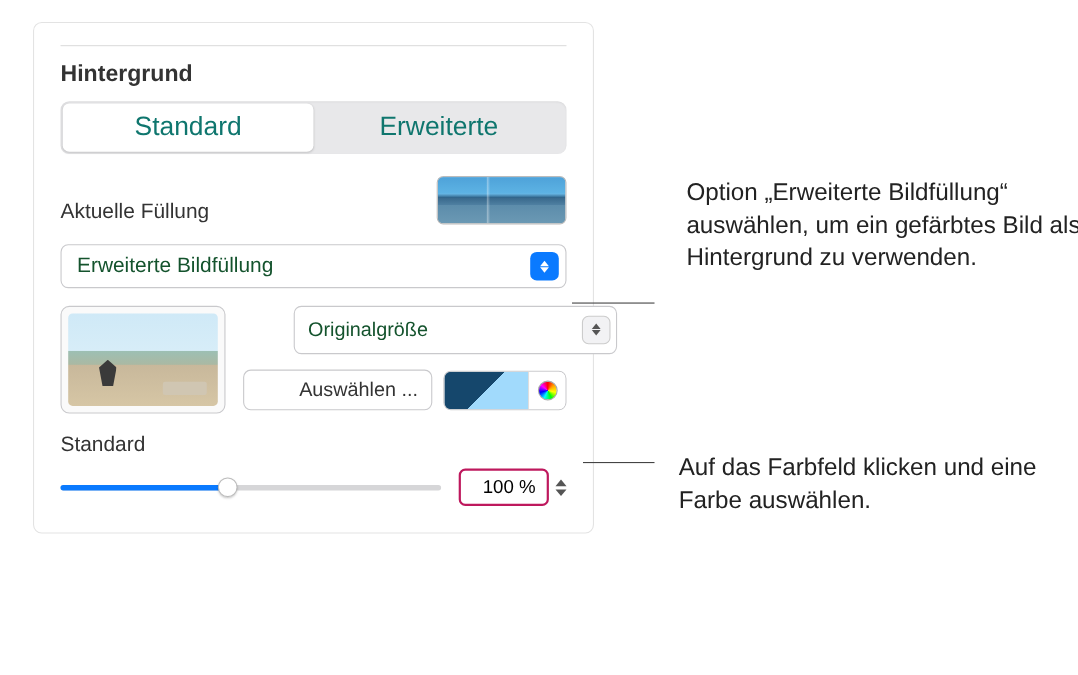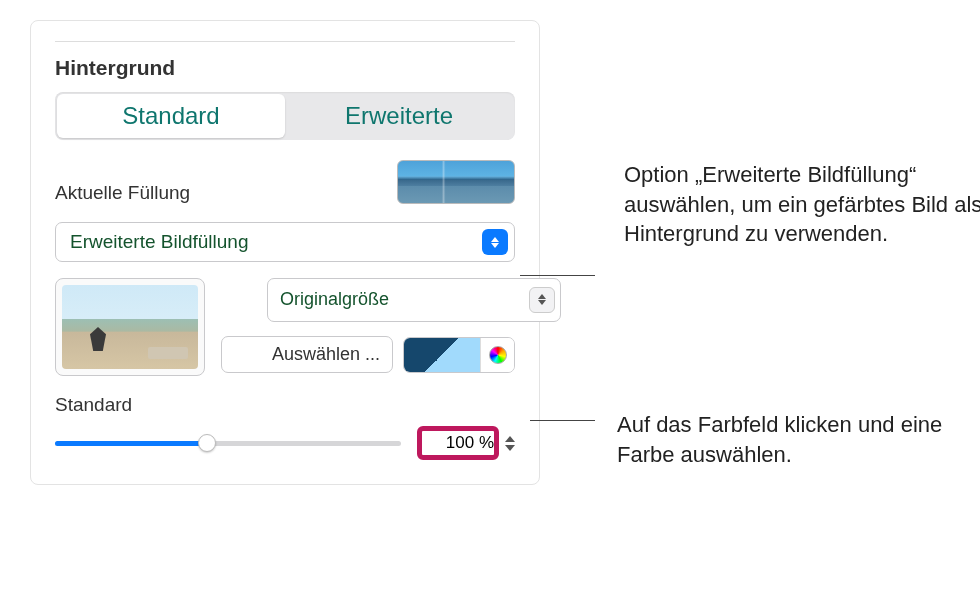--- a/index.html
+++ b/index.html
@@ -257,24 +257,24 @@
       box-shadow: 0 1px 2px rgba(0,0,0,0.2);
     }
     .stepper {
       display: flex;
       align-items: center;
       gap: 6px;
     }
     .stepper-input {
       width: 82px;
       height: 34px;
-      border: 5px solid #be185d;
+      border: 2px solid #be185d;
       border-radius: 6px;
       text-align: right;
-      padding: 0 0;
+      padding: 0 10px;
       font-size: 17px;
       background: #fff;
     }
     .stepper-btns {
       display: flex;
       flex-direction: column;
       justify-content: center;
       gap: 3px;
     }
     .stepper-btns .arr-up, .stepper-btns .arr-down {

